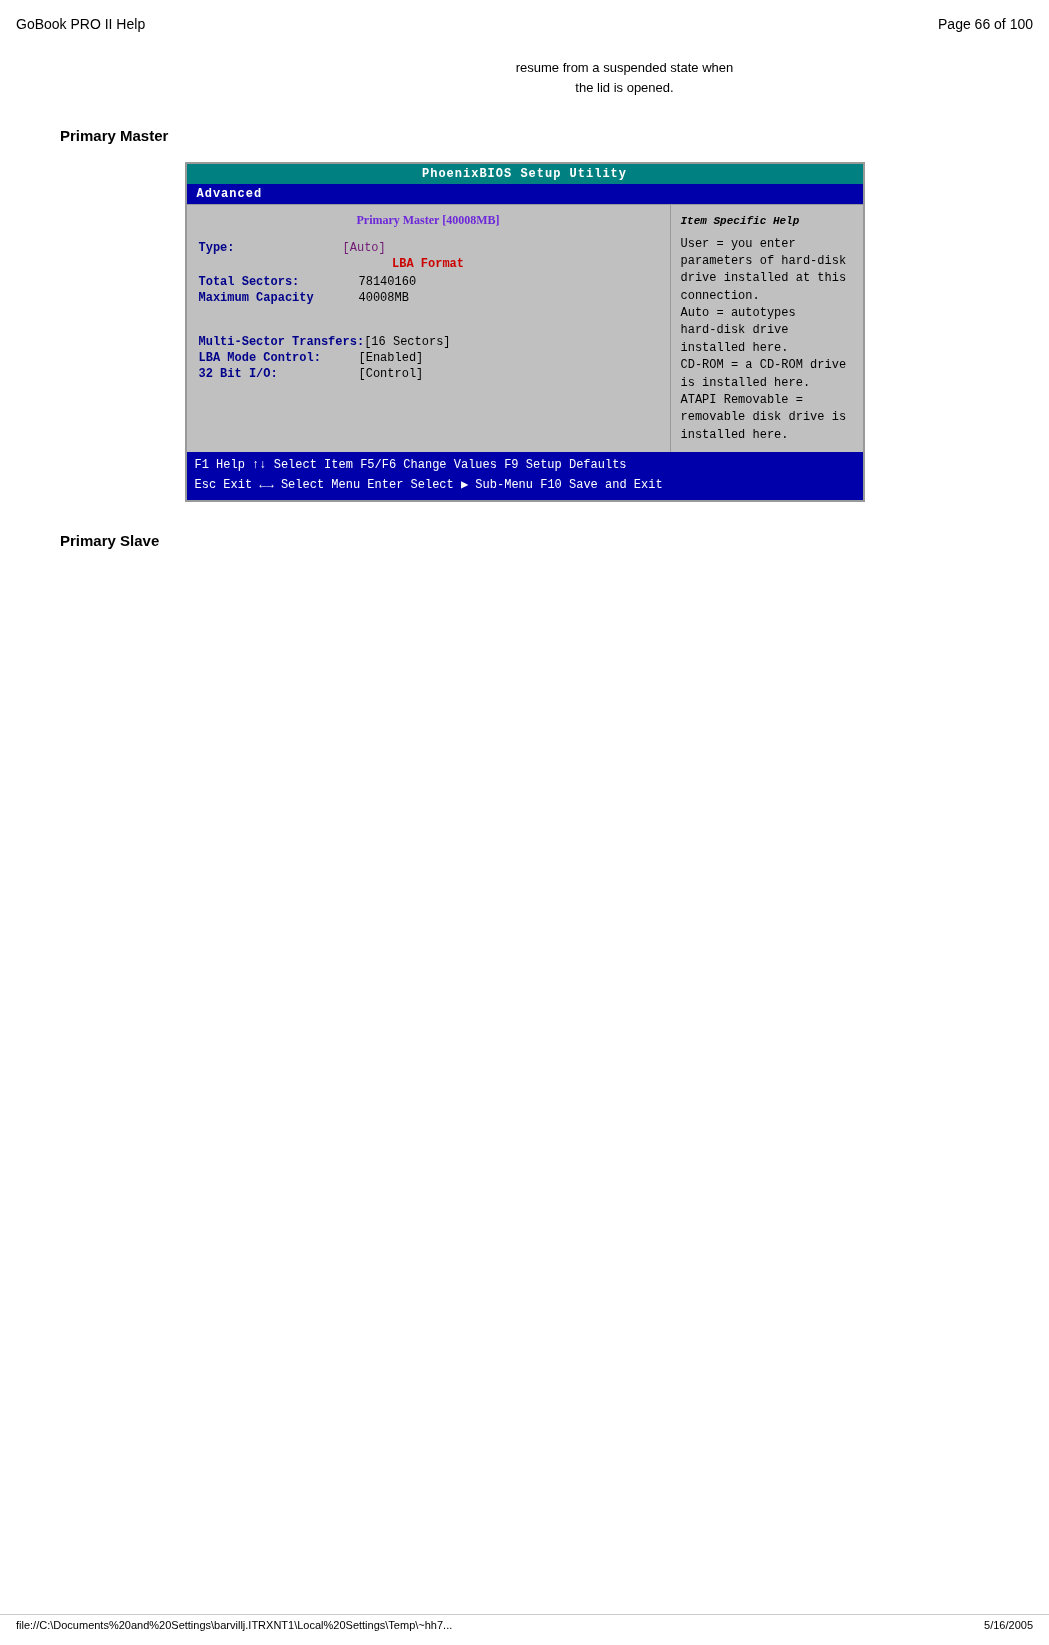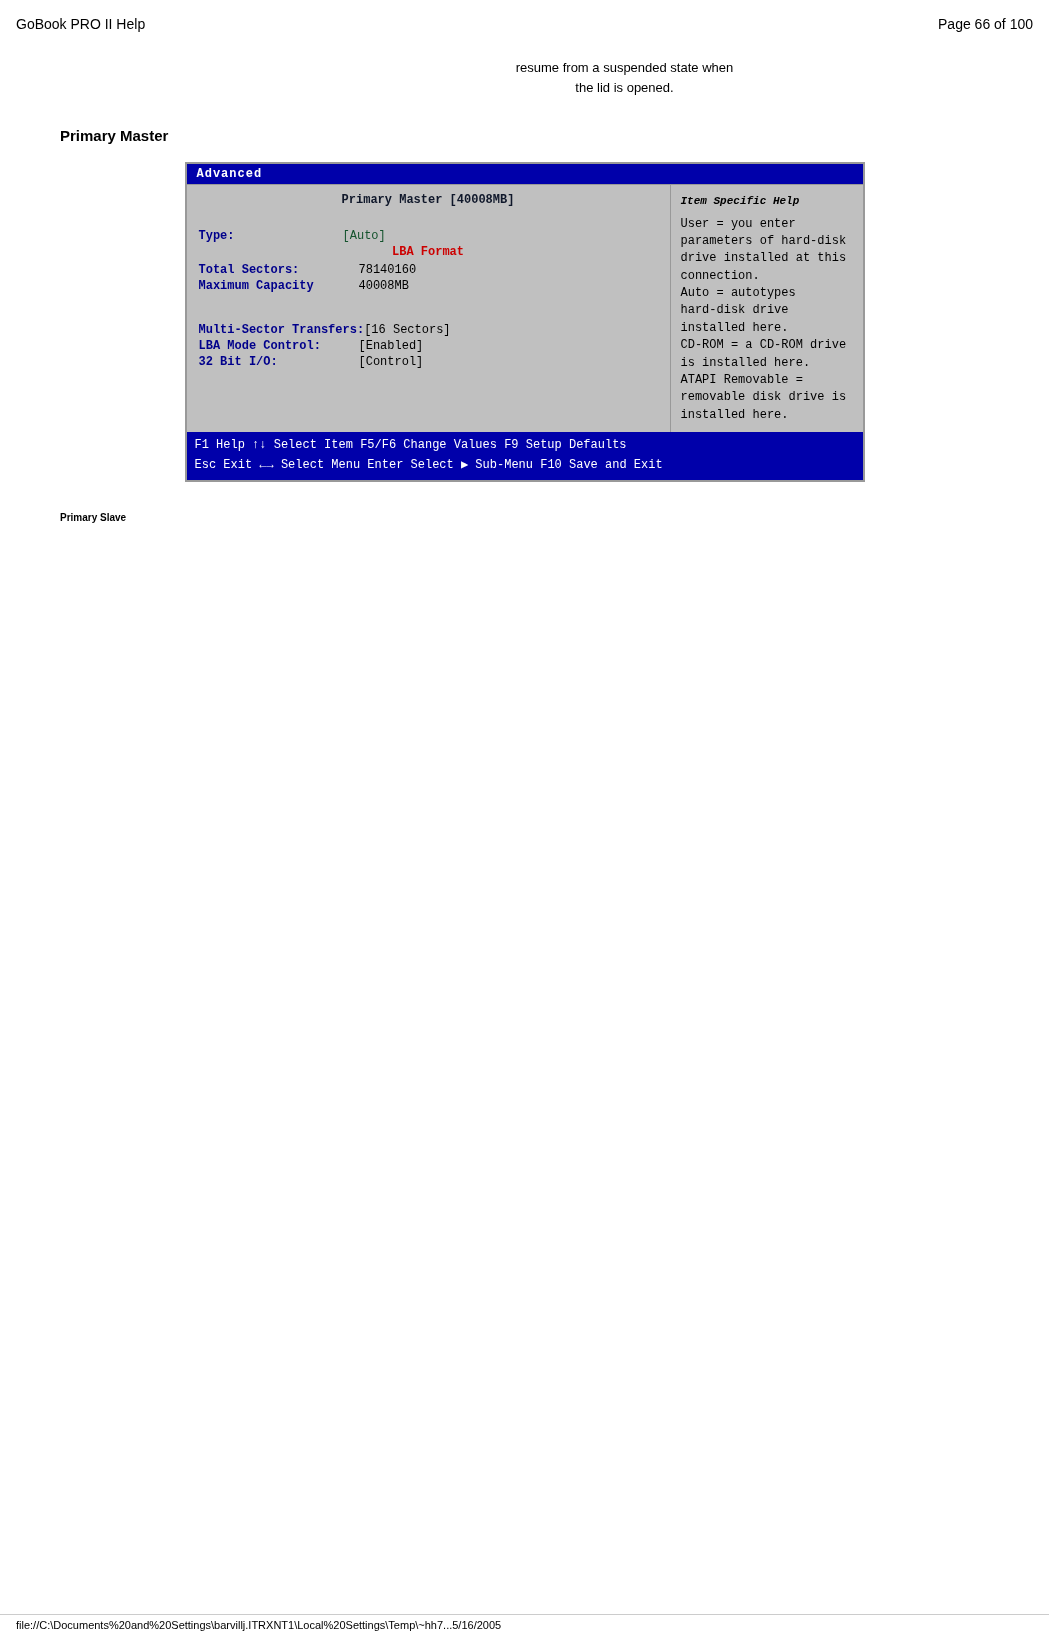--- a/index.html
+++ b/index.html
@@ -66,24 +66,25 @@
       padding: 8px 12px;
       border-right: 1px solid #999;
     }
     .bios-right {
       width: 192px;
       padding: 8px 10px;
       font-size: 11px;
       line-height: 1.5;
     }
     .bios-section-header {
-      color: #0f172a;
-      font-weight: bold;
-      text-align: center;
-      margin-bottom: 22px;
+      color: #6d28d9;
+      font-weight: bold;
+      text-align: center;
+      margin-bottom: 13px;
+      font-family: Liberation Serif, serif;
     }
     .bios-right-header {
       font-weight: bold;
       font-style: italic;
       margin-bottom: 6px;
     }
     .bios-separator { margin: 8px 0; }
     .bios-field-inline {
       display: flex;
       margin-bottom: 2px;
@@ -107,34 +108,34 @@
       margin: 1px 0;
     }
     .lba-format {
       text-align: center;
       color: #cc0000;
       font-weight: bold;
       margin-bottom: 4px;
     }
     .primary-slave-heading {
       font-weight: bold;
-      font-size: 10px;
+      font-size: 15px;
       margin-top: 30px;
       margin-bottom: 10px;
     }
     .page-footer {
       position: absolute;
       bottom: 10px;
       left: 0;
       right: 0;
       padding: 4px 16px;
       font-size: 11px;
       color: #000;
       display: flex;
-      justify-content: flex-start;
+      justify-content: space-between;
       border-top: 1px solid #ccc;
     }
     .bios-type-row {
       margin-bottom: 2px;
       color: #00008b;
       font-weight: bold;
     }
   </style>
 </head>
 <body>
@@ -148,32 +149,33 @@
 
   <div class="intro-text">
     <span>resume from a suspended state when</span><br>
     <span>the lid is opened.</span>
   </div>
 
   <div class="section-heading">Primary Master</div>
 
   <div class="bios-container">
 
+    <div class="bios-title-bar">PhoenixBIOS Setup Utility</div>
 
     <div class="bios-menu-bar">Advanced</div>
 
     <div class="bios-body">
 
       <div class="bios-left">
         <div class="bios-section-header">Primary Master   [40008MB]</div>
 
         <div class="bios-type-row">
           <span>Type:</span>
           &nbsp;&nbsp;&nbsp;&nbsp;&nbsp;&nbsp;&nbsp;&nbsp;&nbsp;&nbsp;&nbsp;&nbsp;&nbsp;
-          <span style="color:#14532d; font-weight:normal;">[Auto]</span>
+          <span style="color:#701a75; font-weight:normal;">[Auto]</span>
         </div>
         <div class="lba-format">LBA Format</div>
 
         <div class="bios-field-inline">
           <span class="bios-label">Total Sectors:</span>
           <span class="bios-value">78140160</span>
         </div>
         <div class="bios-field-inline">
           <span class="bios-label">Maximum Capacity</span>
           <span class="bios-value">40008MB</span>

